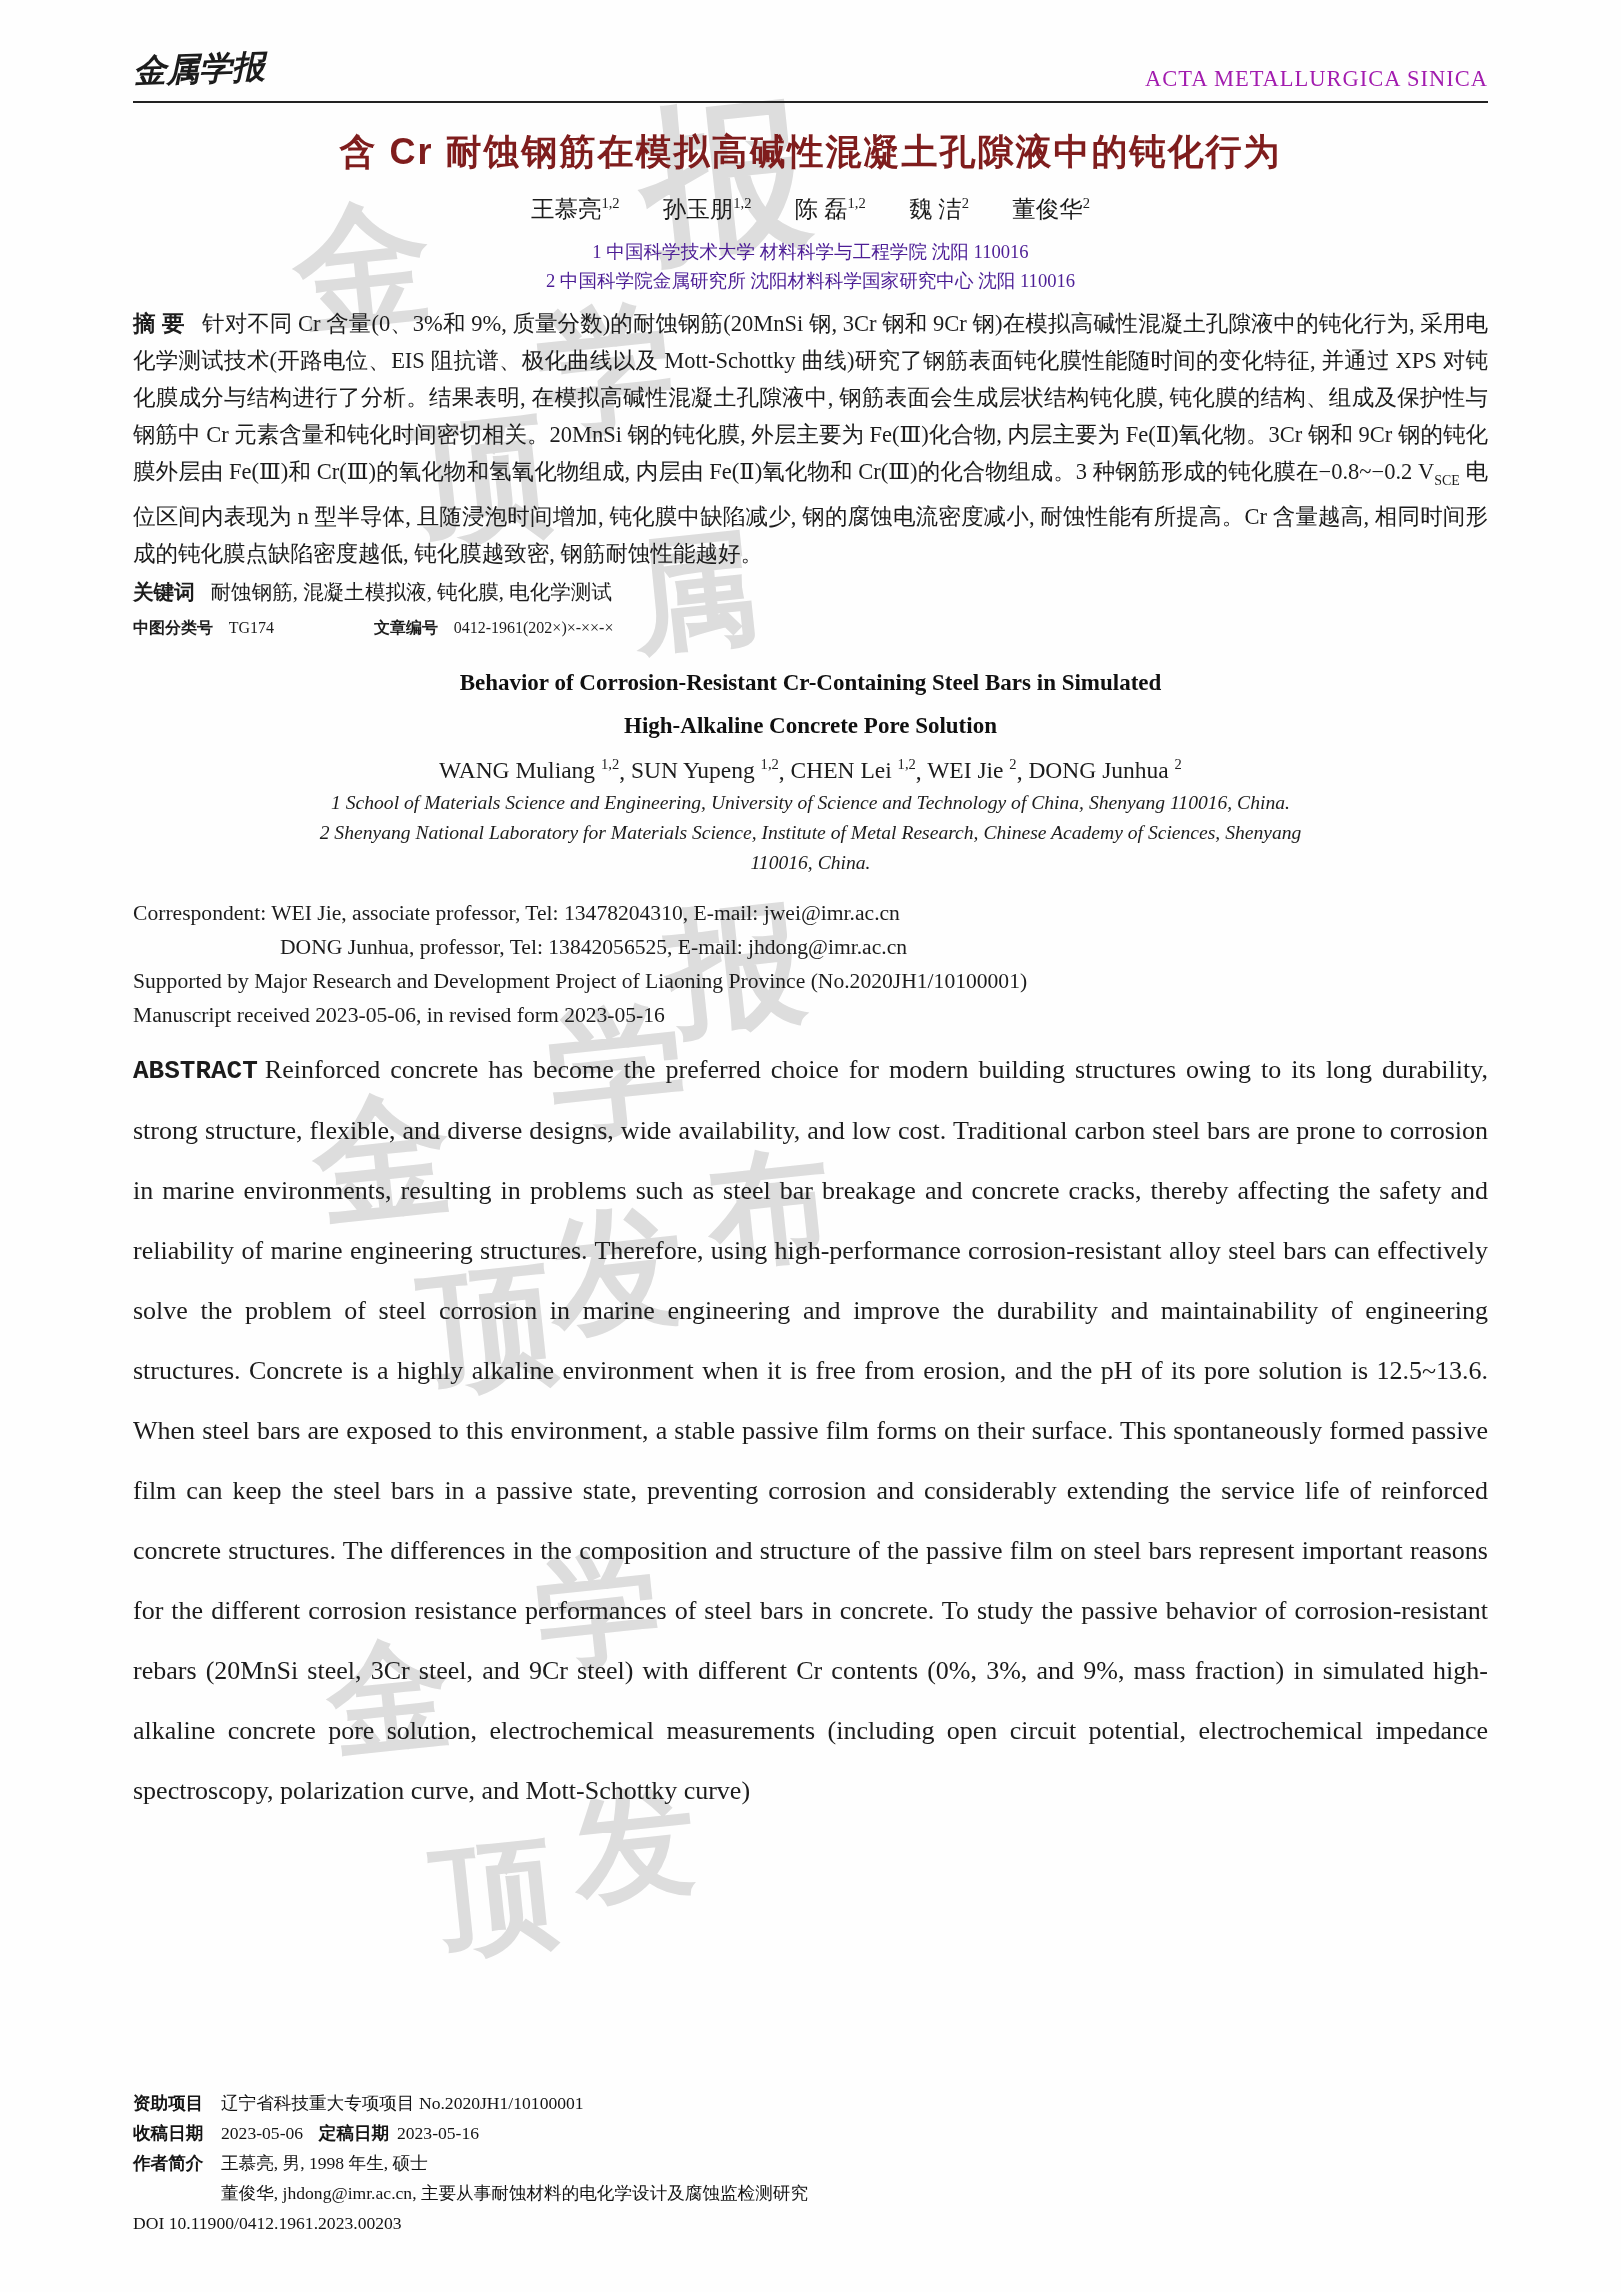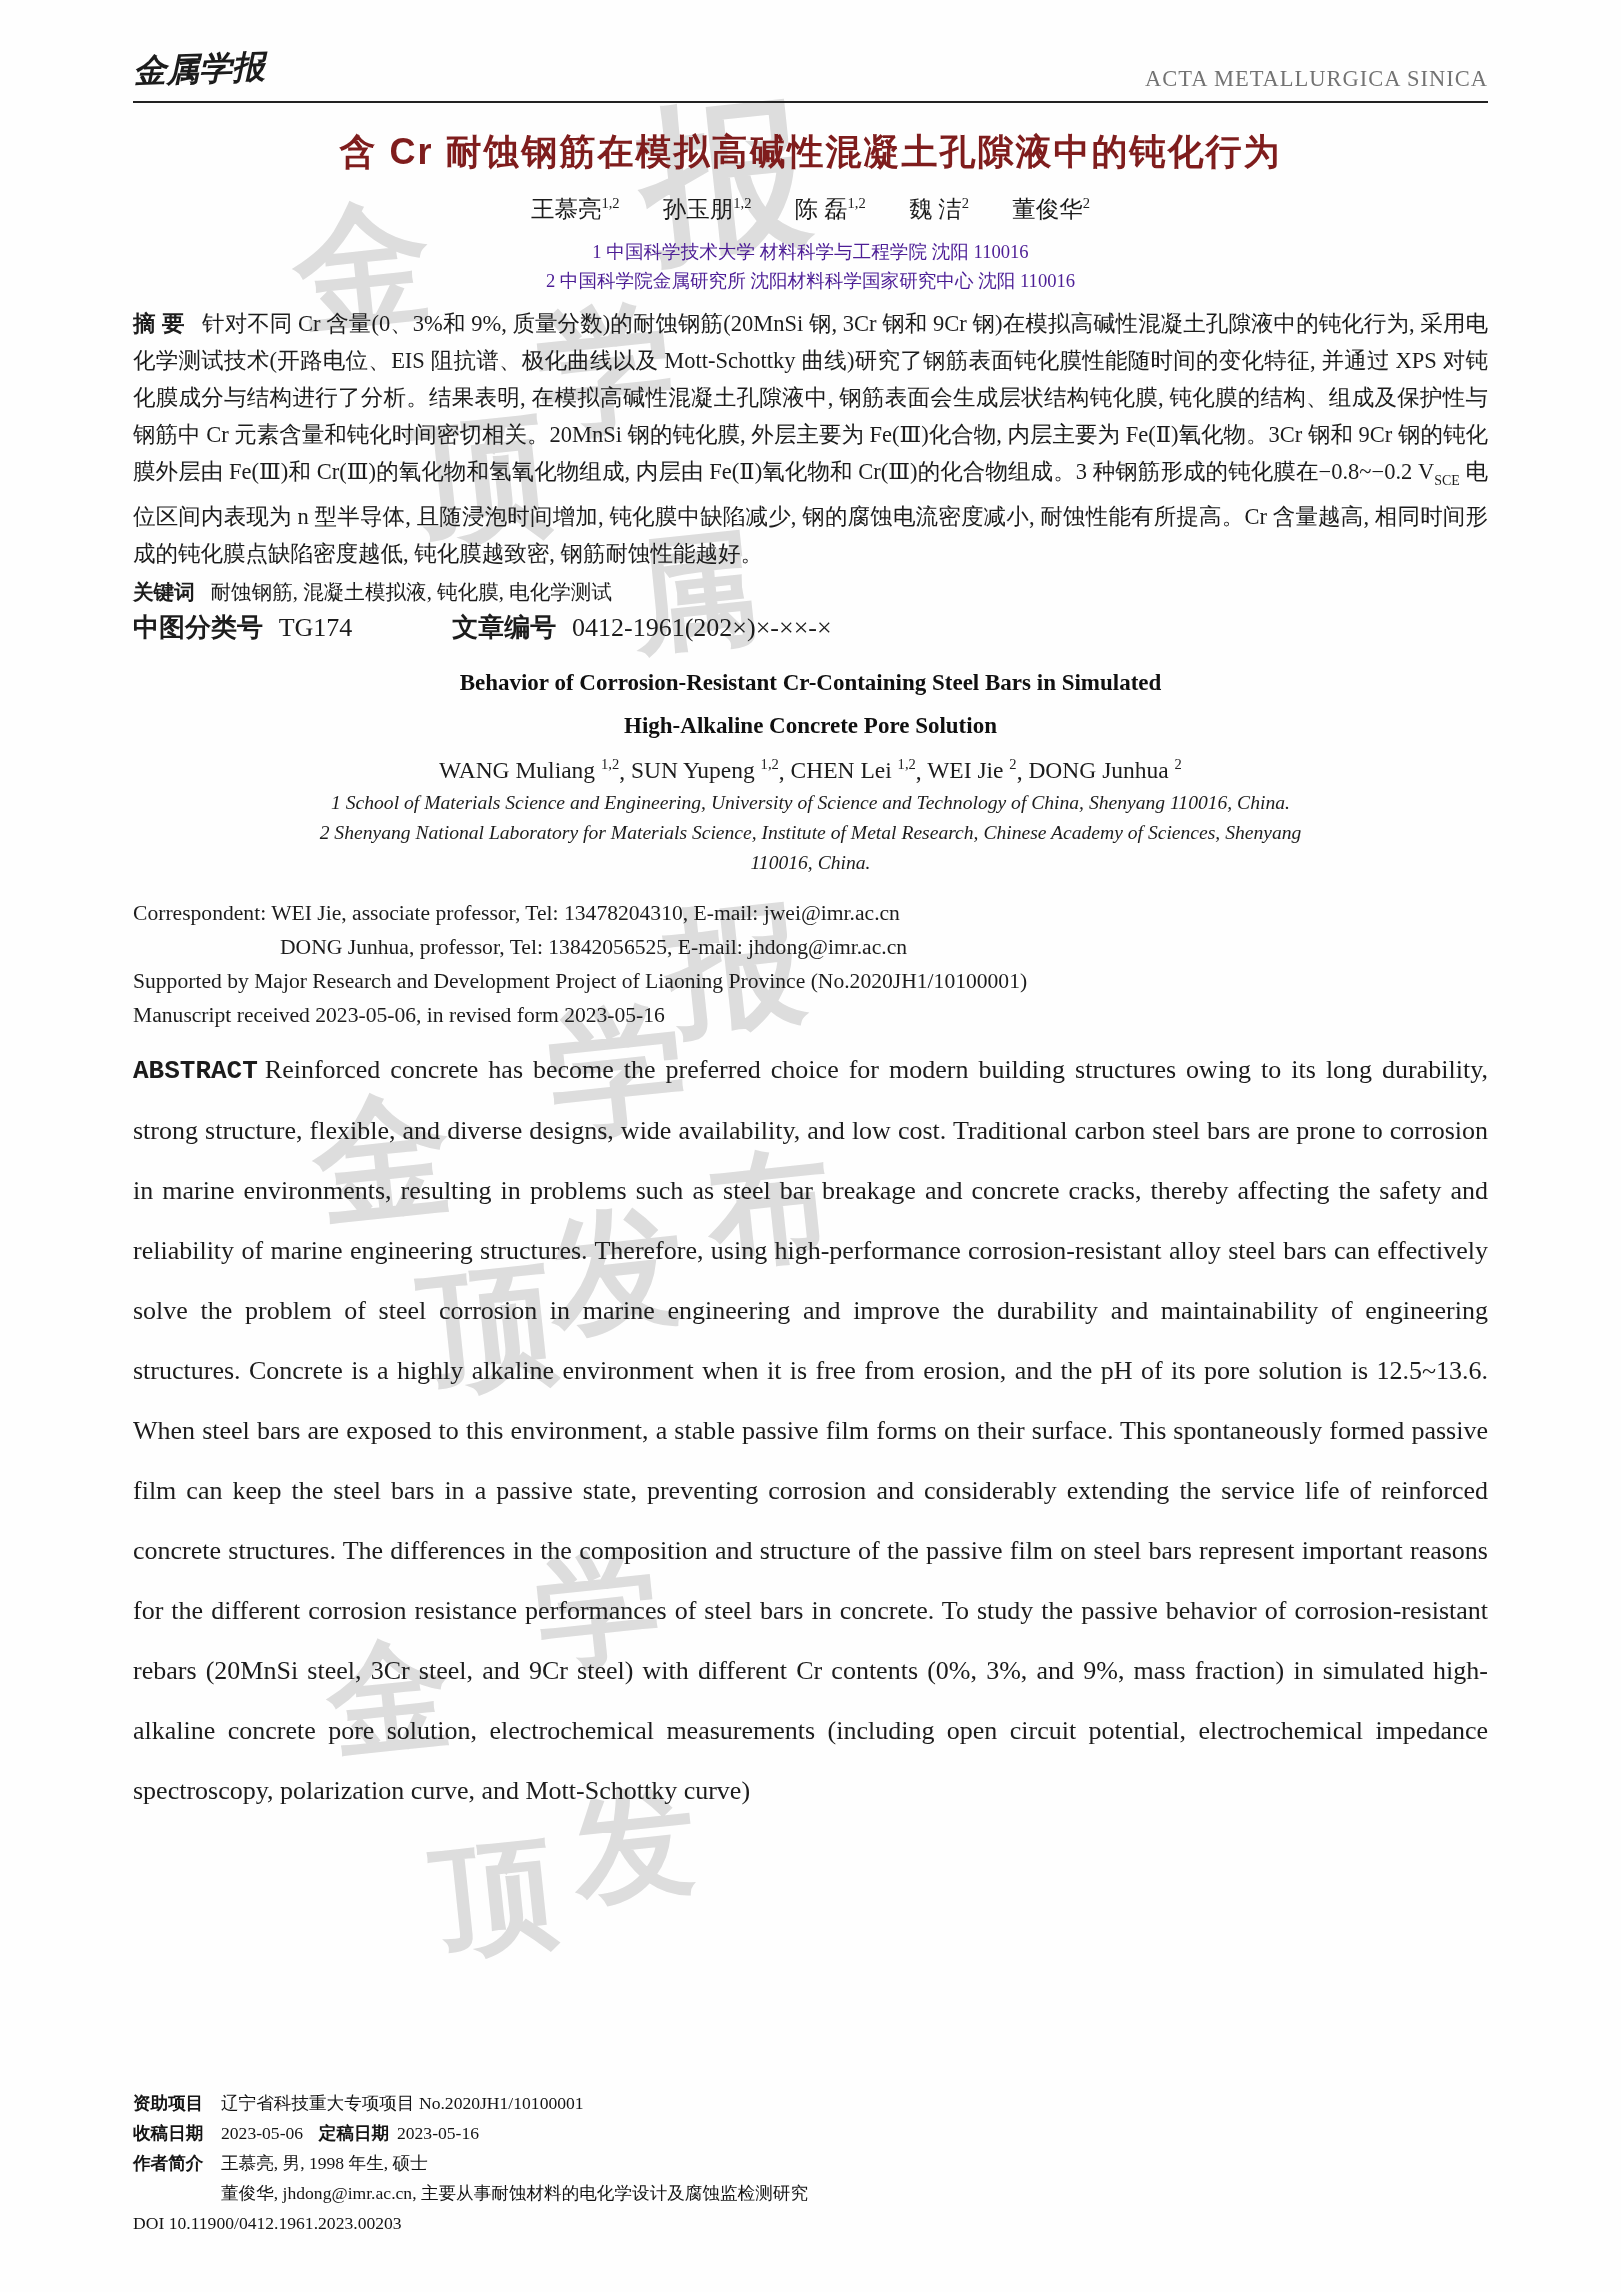--- a/index.html
+++ b/index.html
@@ -31,42 +31,42 @@
   .wm15 { left:433px; top:1815px; font-size:123px; }
   
   .content {
     position:relative; z-index:1;
     display:flex; flex-direction:column;
     height:100%; padding:47px 133px 55px 133px;
   }
   .header { display:flex; justify-content:space-between; align-items:flex-end;
             padding-bottom:8.8px; border-bottom:2.9px solid #222; }
   .logo { font-size:33px; font-weight:700; font-style:italic; transform:rotate(-2deg); }
-  .journal-name { font-size:22.5px; letter-spacing:1px; color:#737373; }
+  .journal-name { font-size:22.5px; letter-spacing:1px; color:#a21caf; }
 
   .title-cn { margin-top:25.5px; text-align:center;
               font-family:"Liberation Sans","DejaVu Sans",sans-serif;
               font-size:36px; font-weight:700; letter-spacing:2px; color:#7f1d1d; }
 
   .authors-cn { margin-top:15.7px; text-align:center; font-size:23.5px; }
   .authors-cn .author { margin:0 21.6px; white-space:nowrap; }
   sup { font-size:.62em; vertical-align:super; }
   sub { font-size:.62em; vertical-align:sub; }
 
   .affils-cn { margin-top:11.8px; text-align:center; font-size:18.6px; line-height:29px; color:#4c1d95; }
 
   .label-hei { font-family:"Liberation Sans","DejaVu Sans",sans-serif; font-weight:700; }
 
   .abstract-cn { margin-top:9.8px; font-size:22.5px; line-height:37px; text-align:justify; }
   .abstract-cn .label-hei { margin-right:17.6px; }
 
   .keywords { margin-top:2px; font-size:20.6px; line-height:35px; }
   .keywords .label-hei { margin-right:15.7px; }
 
-  .clc-row { font-size:26px; line-height:35px; display:flex; }
+  .clc-row { font-size:16px; line-height:35px; display:flex; }
   .clc-row .label-hei { margin-right:15.7px; }
   .clc-group2 { margin-left:100px; }
 
   .title-en { margin-top:15.7px; text-align:center; font-size:23px; font-weight:700; line-height:43px; color:#101010; }
 
   .authors-en { margin-top:9.8px; text-align:center; font-size:23.5px; }
 
   .affils-en { margin-top:3.9px; text-align:center; font-style:italic; font-size:19.6px; line-height:30px; }
 
   .meta-en { margin-top:18px; font-size:21.6px; line-height:34px; }

